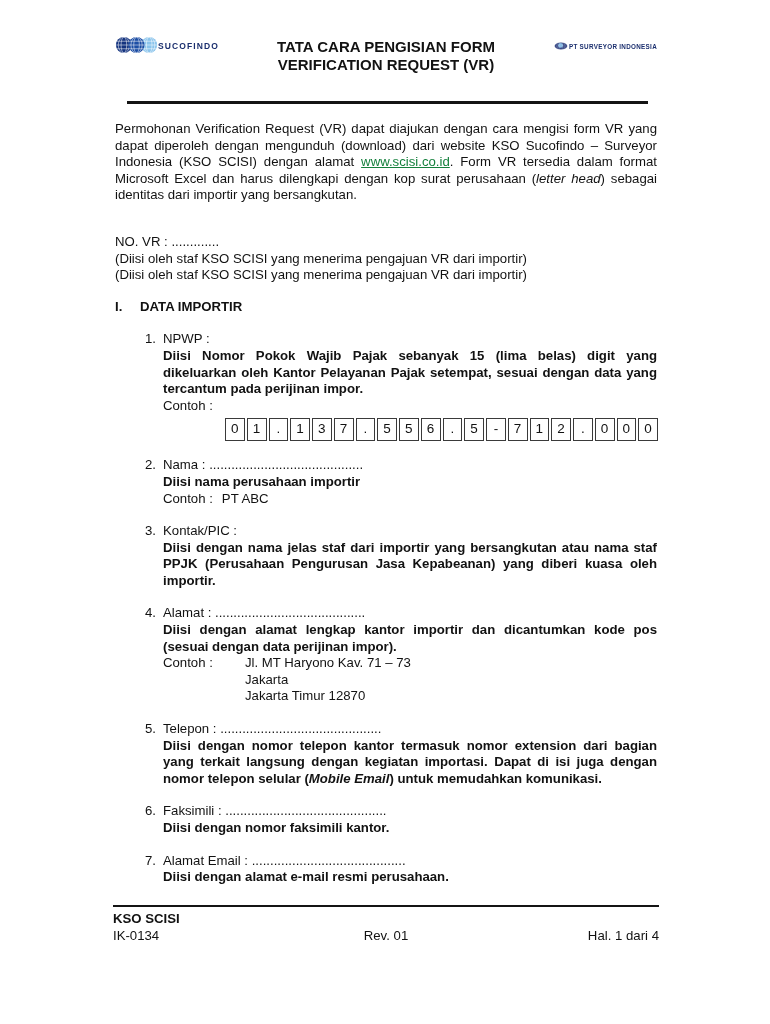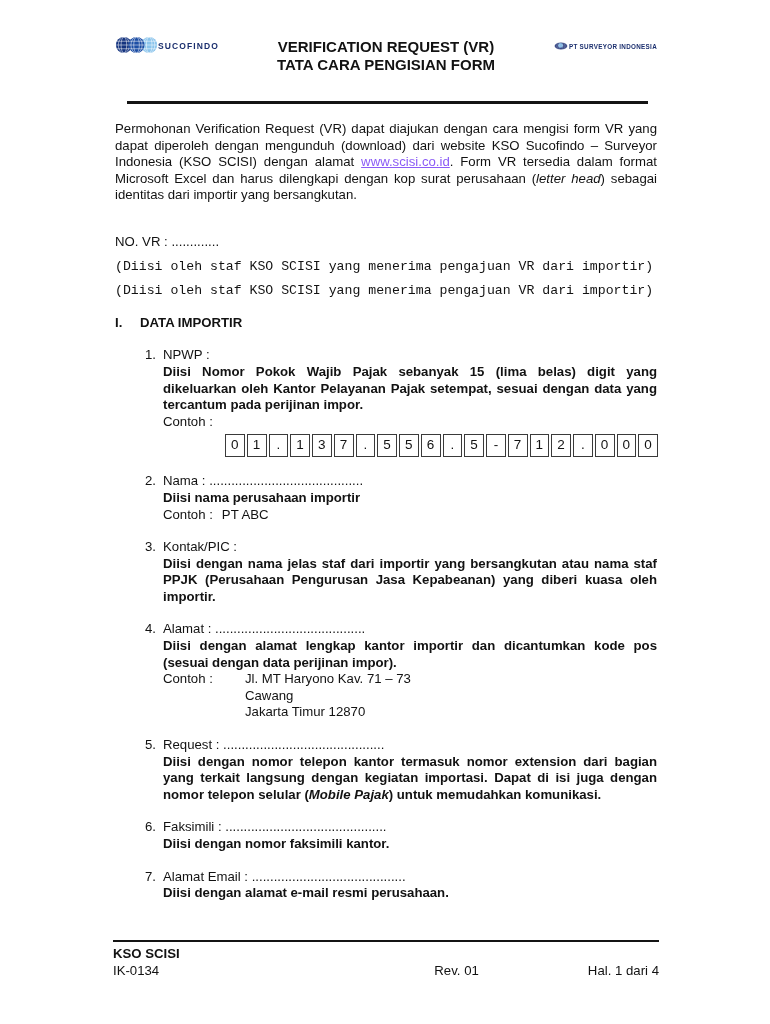--- a/index.html
+++ b/index.html
@@ -13,48 +13,48 @@
   .header { position:absolute; top:26px; left:115px; width:542px;
     display:flex; justify-content:space-between; align-items:flex-start; }
   .logo-block { display:flex; align-items:center; width:104px; }
   .logo-caption { font-weight:bold; color:#1b2f6e; font-size:8.5px; letter-spacing:1.1px; margin-top:2px; white-space:nowrap; }
   .logo-caption.small { font-size:6.3px; letter-spacing:0.3px; }
   .doc-title { text-align:center; font-weight:bold; font-size:15px; line-height:18px; padding-top:12px; }
   .header-rule { position:absolute; top:101px; left:127px; width:521px; height:3px; background:#141414; }
   
   .body-area { position:absolute; top:121px; left:115px; width:542px; }
   .intro { margin:0; text-align:justify; }
-  .intro a { color:#8b5cf6; text-decoration:underline; }
+  .intro a { color:#15803d; text-decoration:underline; }
   .em { font-style:italic; }
   .blk-label { font-weight:normal; margin-top:30px; }
   .blk-label.tight { margin-top:17px; }
-  .blk-note { margin-top:8px;font-family:Liberation Mono, monospace; }
+  .blk-note { margin-top:0; }
   .sec-heading { display:flex; font-weight:bold; margin-top:15px; }
   .sec-num { width:25px; flex:none; }
   
   .item { display:flex; margin:16px 0 0 30px; }
   .item-num { width:18px; flex:none; }
   .item-body { flex:1; min-width:0; }
   .item-label { font-weight:normal; }
   .item-desc { margin:0; text-align:justify;font-weight:bold; }
   .contoh-line { margin:0; }
   .contoh-flex { display:flex; margin:0; }
   .contoh-flex .c-label { width:82px; flex:none; }
   .contoh-inline-val { margin-left:9px; }
   
   .npwp-table { display:flex; gap:2px; margin:4px 0 0 62px; width:433px; }
   .npwp-cell { flex:1; border:1.3px solid #3a3a3a; height:23px; line-height:20px;
     text-align:center; font-size:13.5px; background:#fff; }
   
-  .footer { position:absolute; top:940px; left:113px; width:546px; }
+  .footer { position:absolute; top:905px; left:113px; width:546px; }
   .footer-rule { height:2px; background:#141414; }
   .footer-org { font-weight:bold; margin-top:4px; }
   .footer-row { display:flex; }
   .footer-row .f-left { width:33%; }
-  .footer-row .f-center { width:34%; text-align:right; }
+  .footer-row .f-center { width:34%; text-align:center; }
   .footer-row .f-right { width:33%; text-align:right; }
 </style>
 </head>
 <body>
 
 <div class="page">
 
   <div class="header">
 
     <div class="logo-block">
@@ -101,22 +101,22 @@
               <line x1="29" y1="27" x2="63" y2="27"></line>
             <ellipse cx="46" cy="19" rx="6" ry="17"></ellipse>
               <ellipse cx="46" cy="19" rx="12" ry="17"></ellipse>
           </g>
         </g>
       </svg>
       <div class="logo-caption">SUCOFINDO</div>
     </div>
 
     <div class="doc-title">
+      <div>TATA CARA PENGISIAN FORM</div>
       <div>VERIFICATION REQUEST (VR)</div>
-      <div>TATA CARA PENGISIAN FORM</div>
     </div>
 
     <div class="logo-block">
       <svg width="78" height="40" viewBox="0 0 78 40">
         <defs>
           <clipPath id="pg1">
               <ellipse cx="39" cy="20" rx="30" ry="16"></ellipse>
             </clipPath>
         </defs>
         <g clip-path="url(#pg1)">
@@ -202,32 +202,32 @@
 
     <div class="item">
       <span class="item-num">4.</span>
       <div class="item-body">
         <div><span class="item-label">Alamat</span><span> : .........................................</span></div>
         <p class="item-desc">Diisi dengan alamat lengkap kantor importir dan dicantumkan kode pos (sesuai dengan data perijinan impor).</p>
         <div class="contoh-flex">
           <span class="c-label">Contoh :</span>
           <div>
             <div>Jl. MT Haryono Kav. 71 – 73</div>
-            <div>Cawang</div>
+            <div>Jakarta</div>
             <div>Jakarta Timur 12870</div>
           </div>
         </div>
       </div>
     </div>
 
     <div class="item">
       <span class="item-num">5.</span>
       <div class="item-body">
-        <div><span class="item-label">Request</span><span> : ............................................</span></div>
-        <p class="item-desc"><span>Diisi dengan nomor telepon kantor termasuk nomor extension dari bagian yang terkait langsung dengan kegiatan importasi. Dapat di isi juga dengan nomor telepon selular (</span><span class="em">Mobile Pajak</span><span>) untuk memudahkan komunikasi.</span></p>
+        <div><span class="item-label">Telepon</span><span> : ............................................</span></div>
+        <p class="item-desc"><span>Diisi dengan nomor telepon kantor termasuk nomor extension dari bagian yang terkait langsung dengan kegiatan importasi. Dapat di isi juga dengan nomor telepon selular (</span><span class="em">Mobile Email</span><span>) untuk memudahkan komunikasi.</span></p>
       </div>
     </div>
 
     <div class="item">
       <span class="item-num">6.</span>
       <div class="item-body">
         <div><span class="item-label">Faksimili</span><span> : ............................................</span></div>
         <p class="item-desc">Diisi dengan nomor faksimili kantor.</p>
       </div>
     </div>

